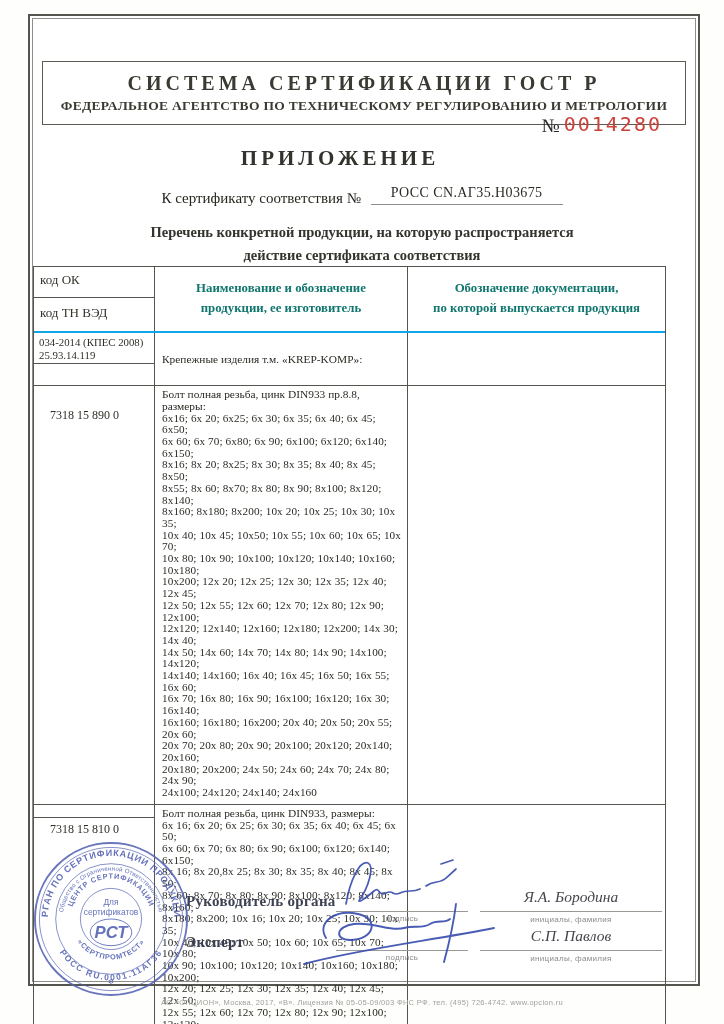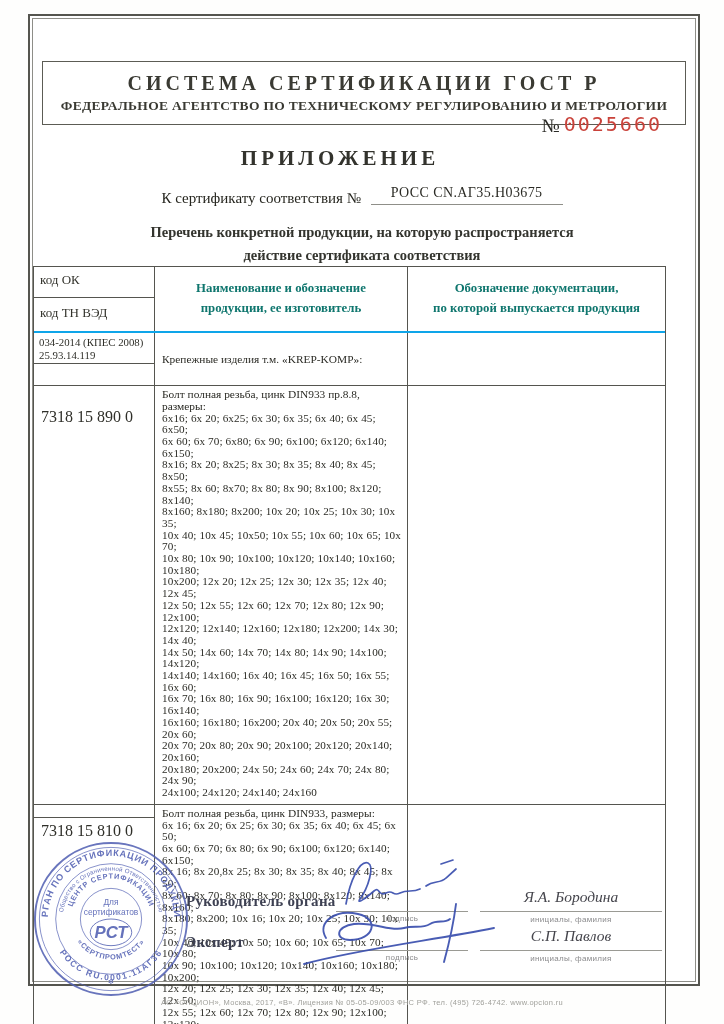--- a/index.html
+++ b/index.html
@@ -50,21 +50,21 @@
   .hc1 .hc1-bot{flex:1;padding:7px 6px;}
   .hc-mid,.hc-right{display:flex;align-items:center;justify-content:center;text-align:center;
     font-weight:bold;font-size:12.8px;line-height:1.55;white-space:pre-line;color:#0f766e;padding:2px;}
 
   .trow-a{min-height:39px;}
   .codes{height:27px;padding:3px 5px 0;border-bottom:1px solid #55554f;
     font-size:10.8px;line-height:1.25;color:#2f2f29;}
   .prod-head{padding:20px 7px;font-size:11.4px;color:#2c2c26;}
 
   .lstrip{height:12px;border-bottom:1px solid #55554f;}
-  .lcode{padding:4px 7px 0;font-size:16px;color:#2f2f29;}
+  .lcode{padding:4px 16px 0;font-size:12px;color:#2f2f29;}
   .lcode.deep{padding-top:22px;}
 
   .sizes-cell{padding:3px 6px 5px 7px;}
   .block-title{font-size:11.4px;line-height:11.8px;color:#2b2b25;}
   .block-sizes{font-size:11.2px;line-height:11.7px;white-space:pre-line;color:#2b2b25;letter-spacing:0.1px;}
 
   
   .role-label{position:absolute;font-weight:bold;font-size:15px;color:#3d4052;letter-spacing:0.3px;}
   .role-head{left:186px;top:893px;}
   .role-expert{left:186px;top:934px;}
@@ -98,21 +98,21 @@
 <div class="page">
   <div class="frame"></div>
 
   <div class="header-box">
     <div class="sys-title">СИСТЕМА СЕРТИФИКАЦИИ ГОСТ Р</div>
     <div class="agency">ФЕДЕРАЛЬНОЕ АГЕНТСТВО ПО ТЕХНИЧЕСКОМУ РЕГУЛИРОВАНИЮ И МЕТРОЛОГИИ</div>
   </div>
 
   <div class="blank-number">
     <span class="no-sign">№</span>
-    <span class="no-value">0025660</span>
+    <span class="no-value">0014280</span>
   </div>
 
   <div class="appendix-title">ПРИЛОЖЕНИЕ</div>
 
   <div class="cert-line">
     <span>К сертификату соответствия №</span>
     <span class="cert-value">РОСС CN.АГ35.Н03675</span>
   </div>
 
   <div class="perechen">Перечень конкретной продукции,  на которую распространяется

